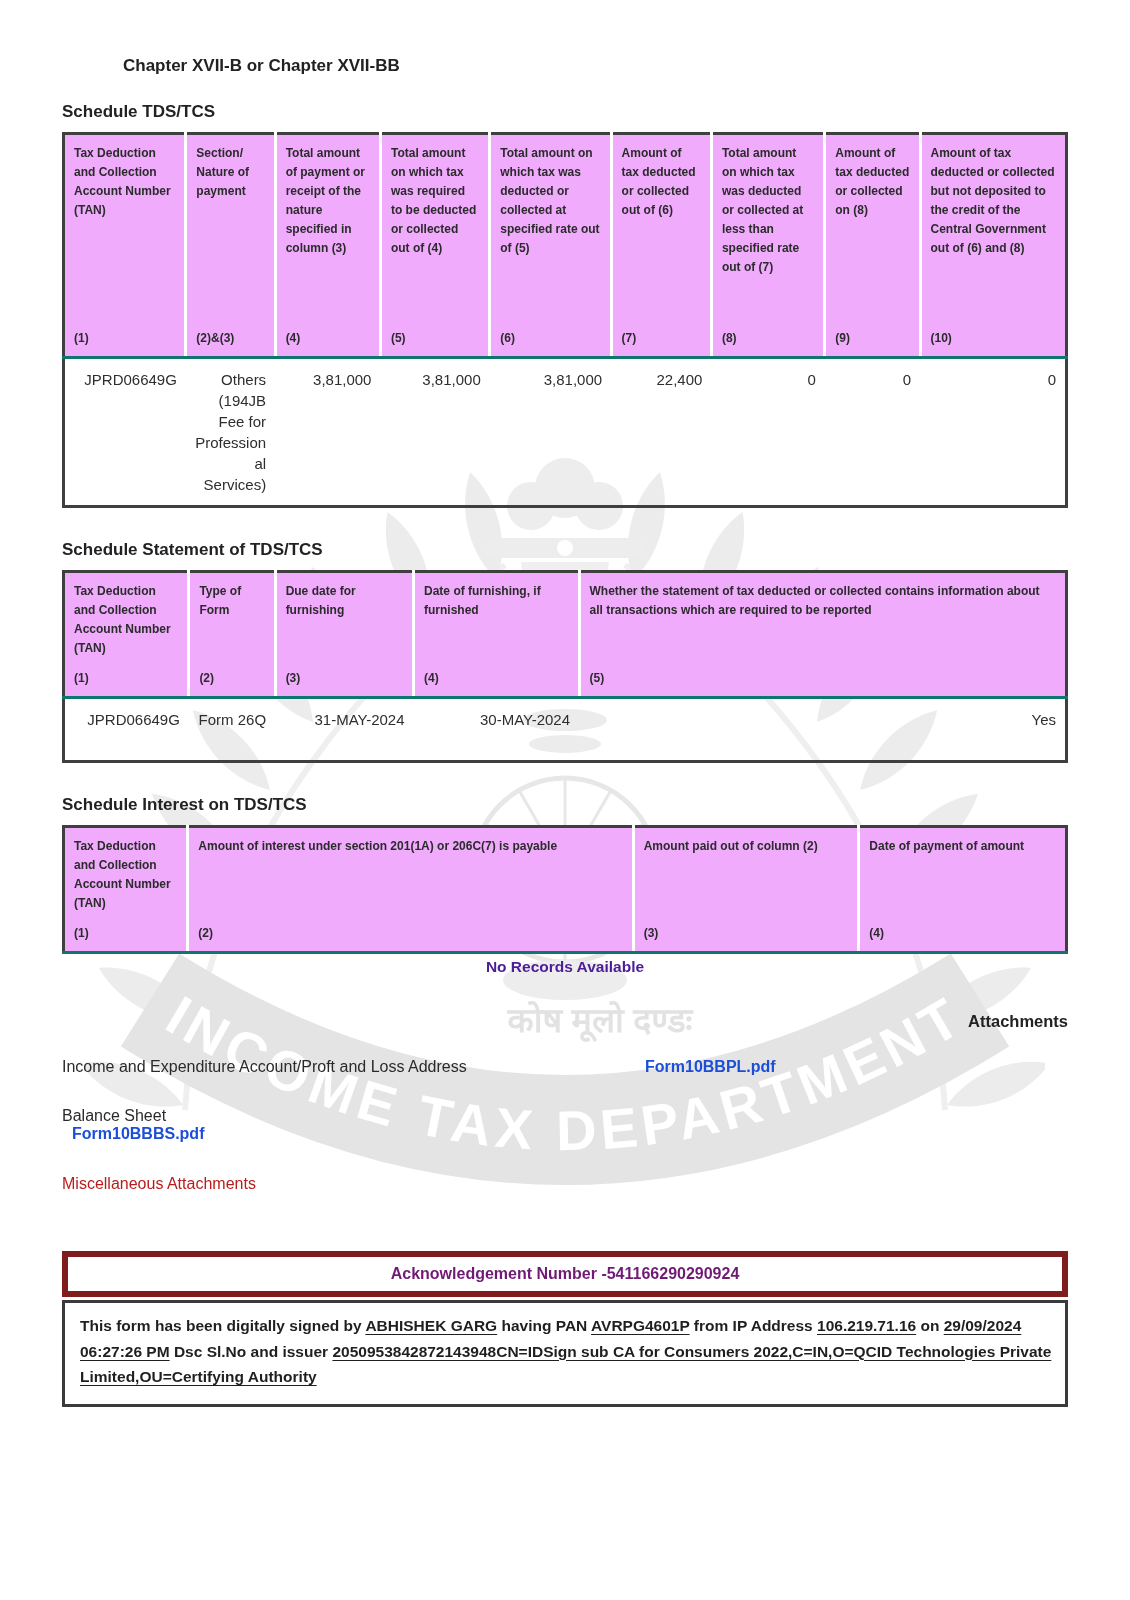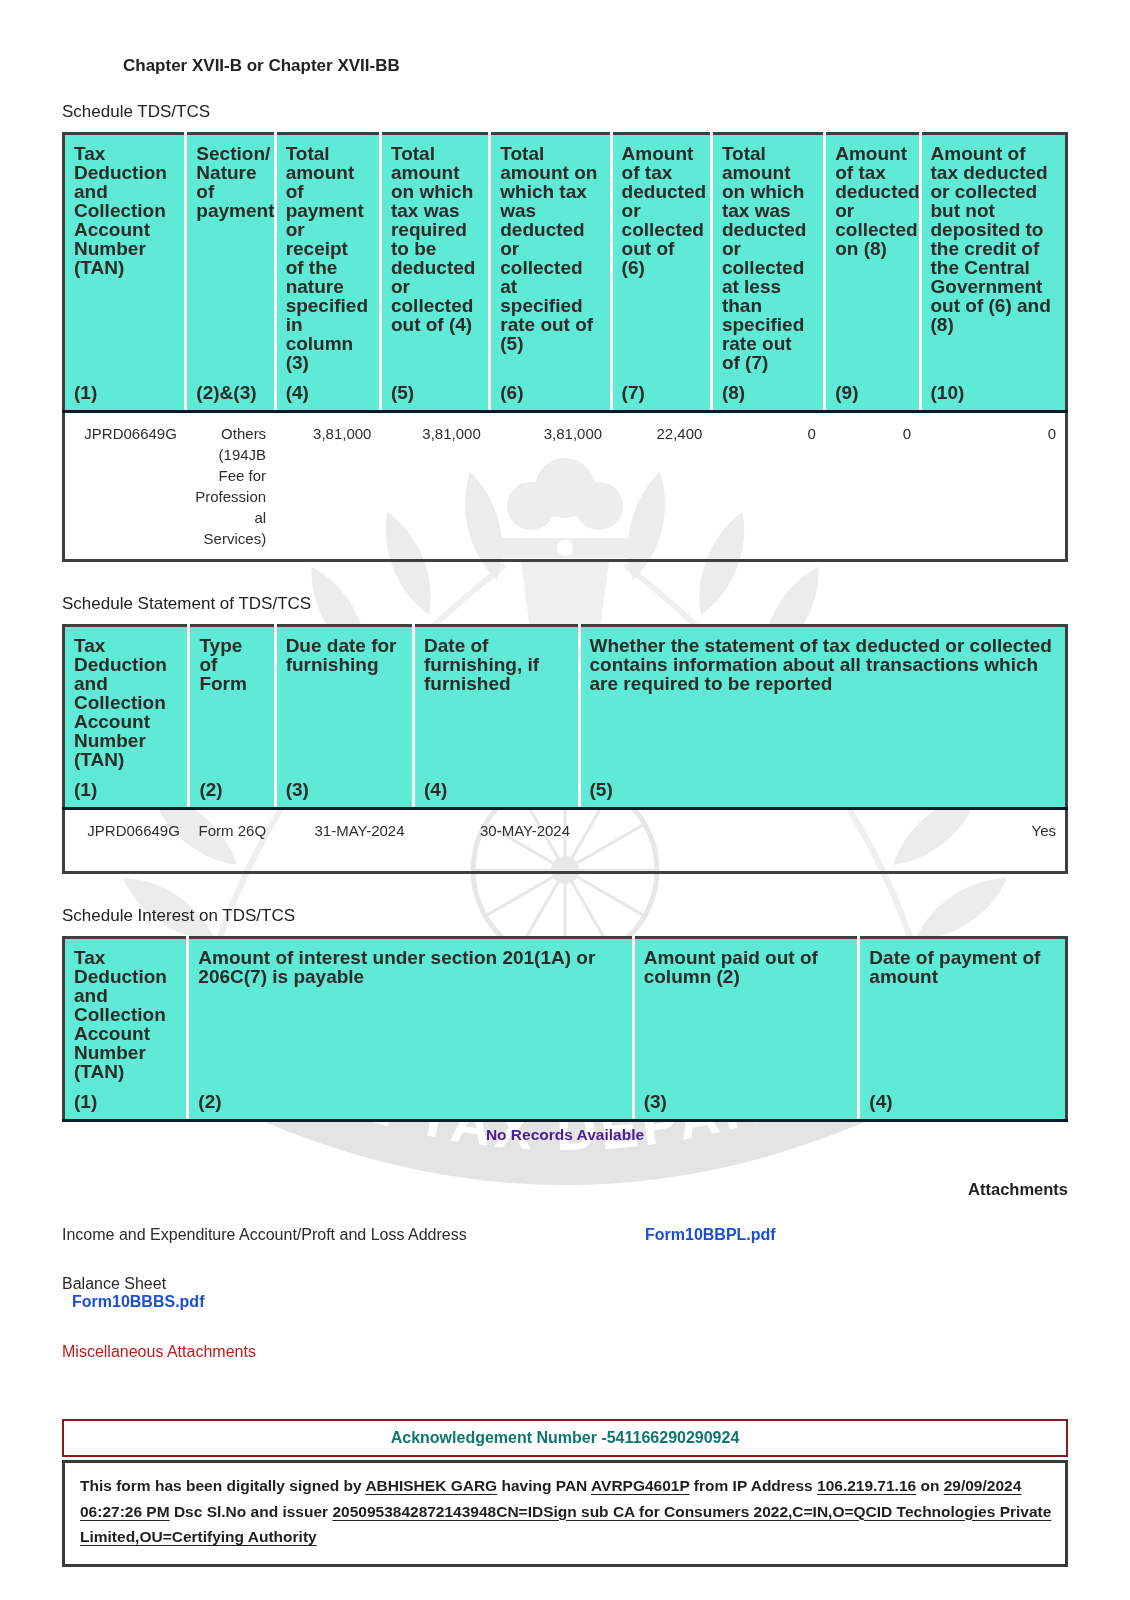--- a/index.html
+++ b/index.html
@@ -4,30 +4,30 @@
 <style>
   html,body{margin:0;padding:0;}
   body{
     width:1130px;height:1600px;background:#fff;position:relative;overflow:hidden;
     font-family:"Liberation Sans",sans-serif;color:#262626;
   }
   .content{position:absolute;inset:0;padding:0 62px;box-sizing:border-box;z-index:1;}
   .wm{position:absolute;left:85px;top:380px;width:960px;height:820px;z-index:0;}
 
   .chapter-line{margin:56px 0 0 61px;font-size:17px;font-weight:700;color:#222;}
-  .sec-heading{margin-top:26px;font-size:17px;font-weight:400;color:#222;}
+  .sec-heading{margin-top:26px;font-size:17px;font-weight:700;color:#222;}
   .sec-heading.gap-lg{margin-top:32px;}
 
   table.sched{width:100%;border-collapse:collapse;margin-top:10px;table-layout:fixed;}
   table.sched{border:3px solid #3f3f3f;}
   table.sched thead th{
     position:relative;vertical-align:top;text-align:left;
-    background:#5eead4;padding:9px 9px 38px 9px;box-sizing:border-box;
-    font-size:19px;font-weight:700;line-height:19px;color:#2b2b2b;
-    border-bottom:3px solid #0f172a;
+    background:#f0abfc;padding:9px 9px 38px 9px;box-sizing:border-box;
+    font-size:12px;font-weight:700;line-height:19px;color:#2b2b2b;
+    border-bottom:3px solid #0f766e;
   }
   table.sched thead th + th{border-left:3px solid #fff;}
   .hnum{position:absolute;left:9px;bottom:8px;font-weight:700;}
   table.sched tbody td{
     vertical-align:top;text-align:right;background:transparent;
     padding:10px 9px;box-sizing:border-box;
     font-size:15px;font-weight:400;line-height:21px;color:#2e2e2e;
     overflow-wrap:break-word;word-wrap:break-word;
   }
   table.t1 thead th{height:224px;}
@@ -38,22 +38,22 @@
 
   .no-records{margin-top:4px;text-align:center;font-size:15.5px;font-weight:700;color:#4c1d95;}
 
   .att-heading{margin-top:36px;font-size:16.5px;font-weight:700;color:#222;text-align:right;}
   .att-row{display:flex;margin-top:27px;font-size:16px;}
   .att-label{width:573px;font-weight:400;color:#2a2a2a;}
   .att-file{font-weight:700;color:#1d4ed8;margin-left:10px;}
   .misc-heading{margin-top:32px;font-size:16px;font-weight:400;color:#b91c1c;}
 
   .ack-box{
-    margin-top:58px;border:2px solid #7f1d1d;text-align:center;
-    padding:8px 10px;font-size:16px;color:#0f766e;
+    margin-top:58px;border:6px solid #7f1d1d;text-align:center;
+    padding:8px 10px;font-size:16px;color:#701a75;
   }
   .ack-label{font-weight:700;}
   .ack-number{font-weight:700;}
   .sig-box{
     margin-top:3px;border:3px solid #3a3a3a;
     padding:10px 6px 14px 15px;font-size:15.5px;font-weight:700;
     line-height:25.5px;color:#1f1f1f;
   }
   .sig-box .u{text-decoration:underline;text-underline-offset:3px;}
 </style>

